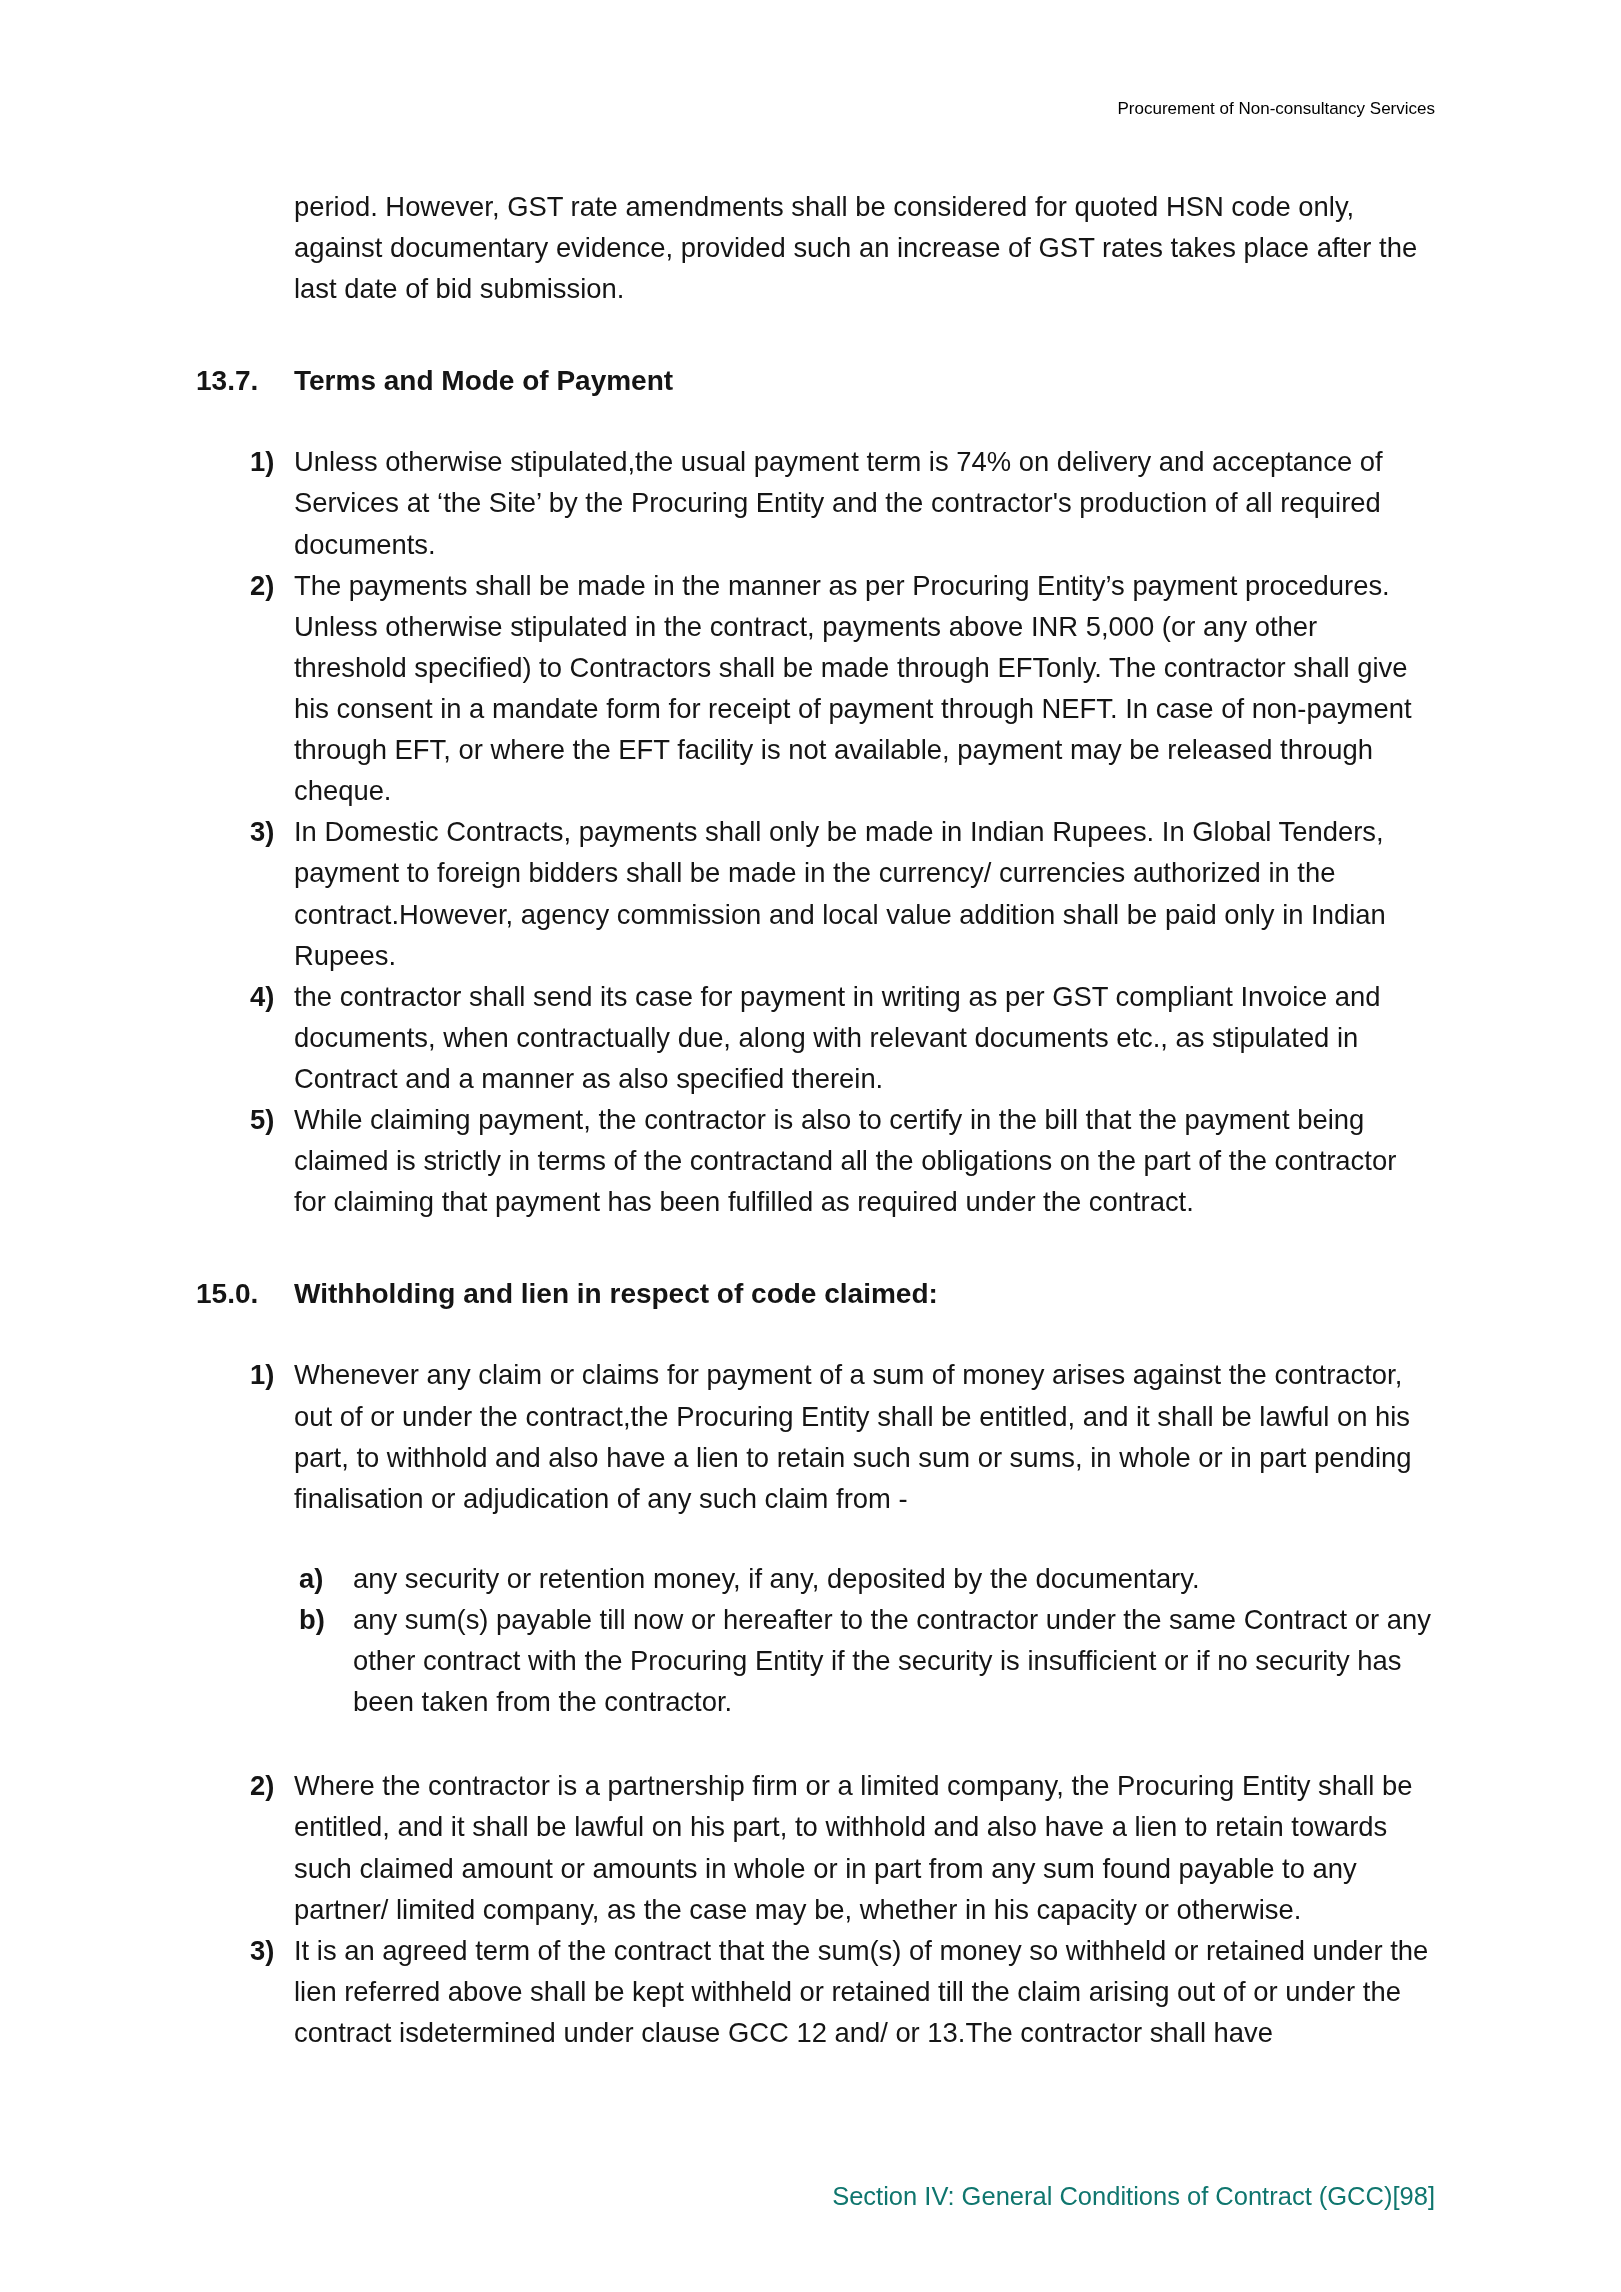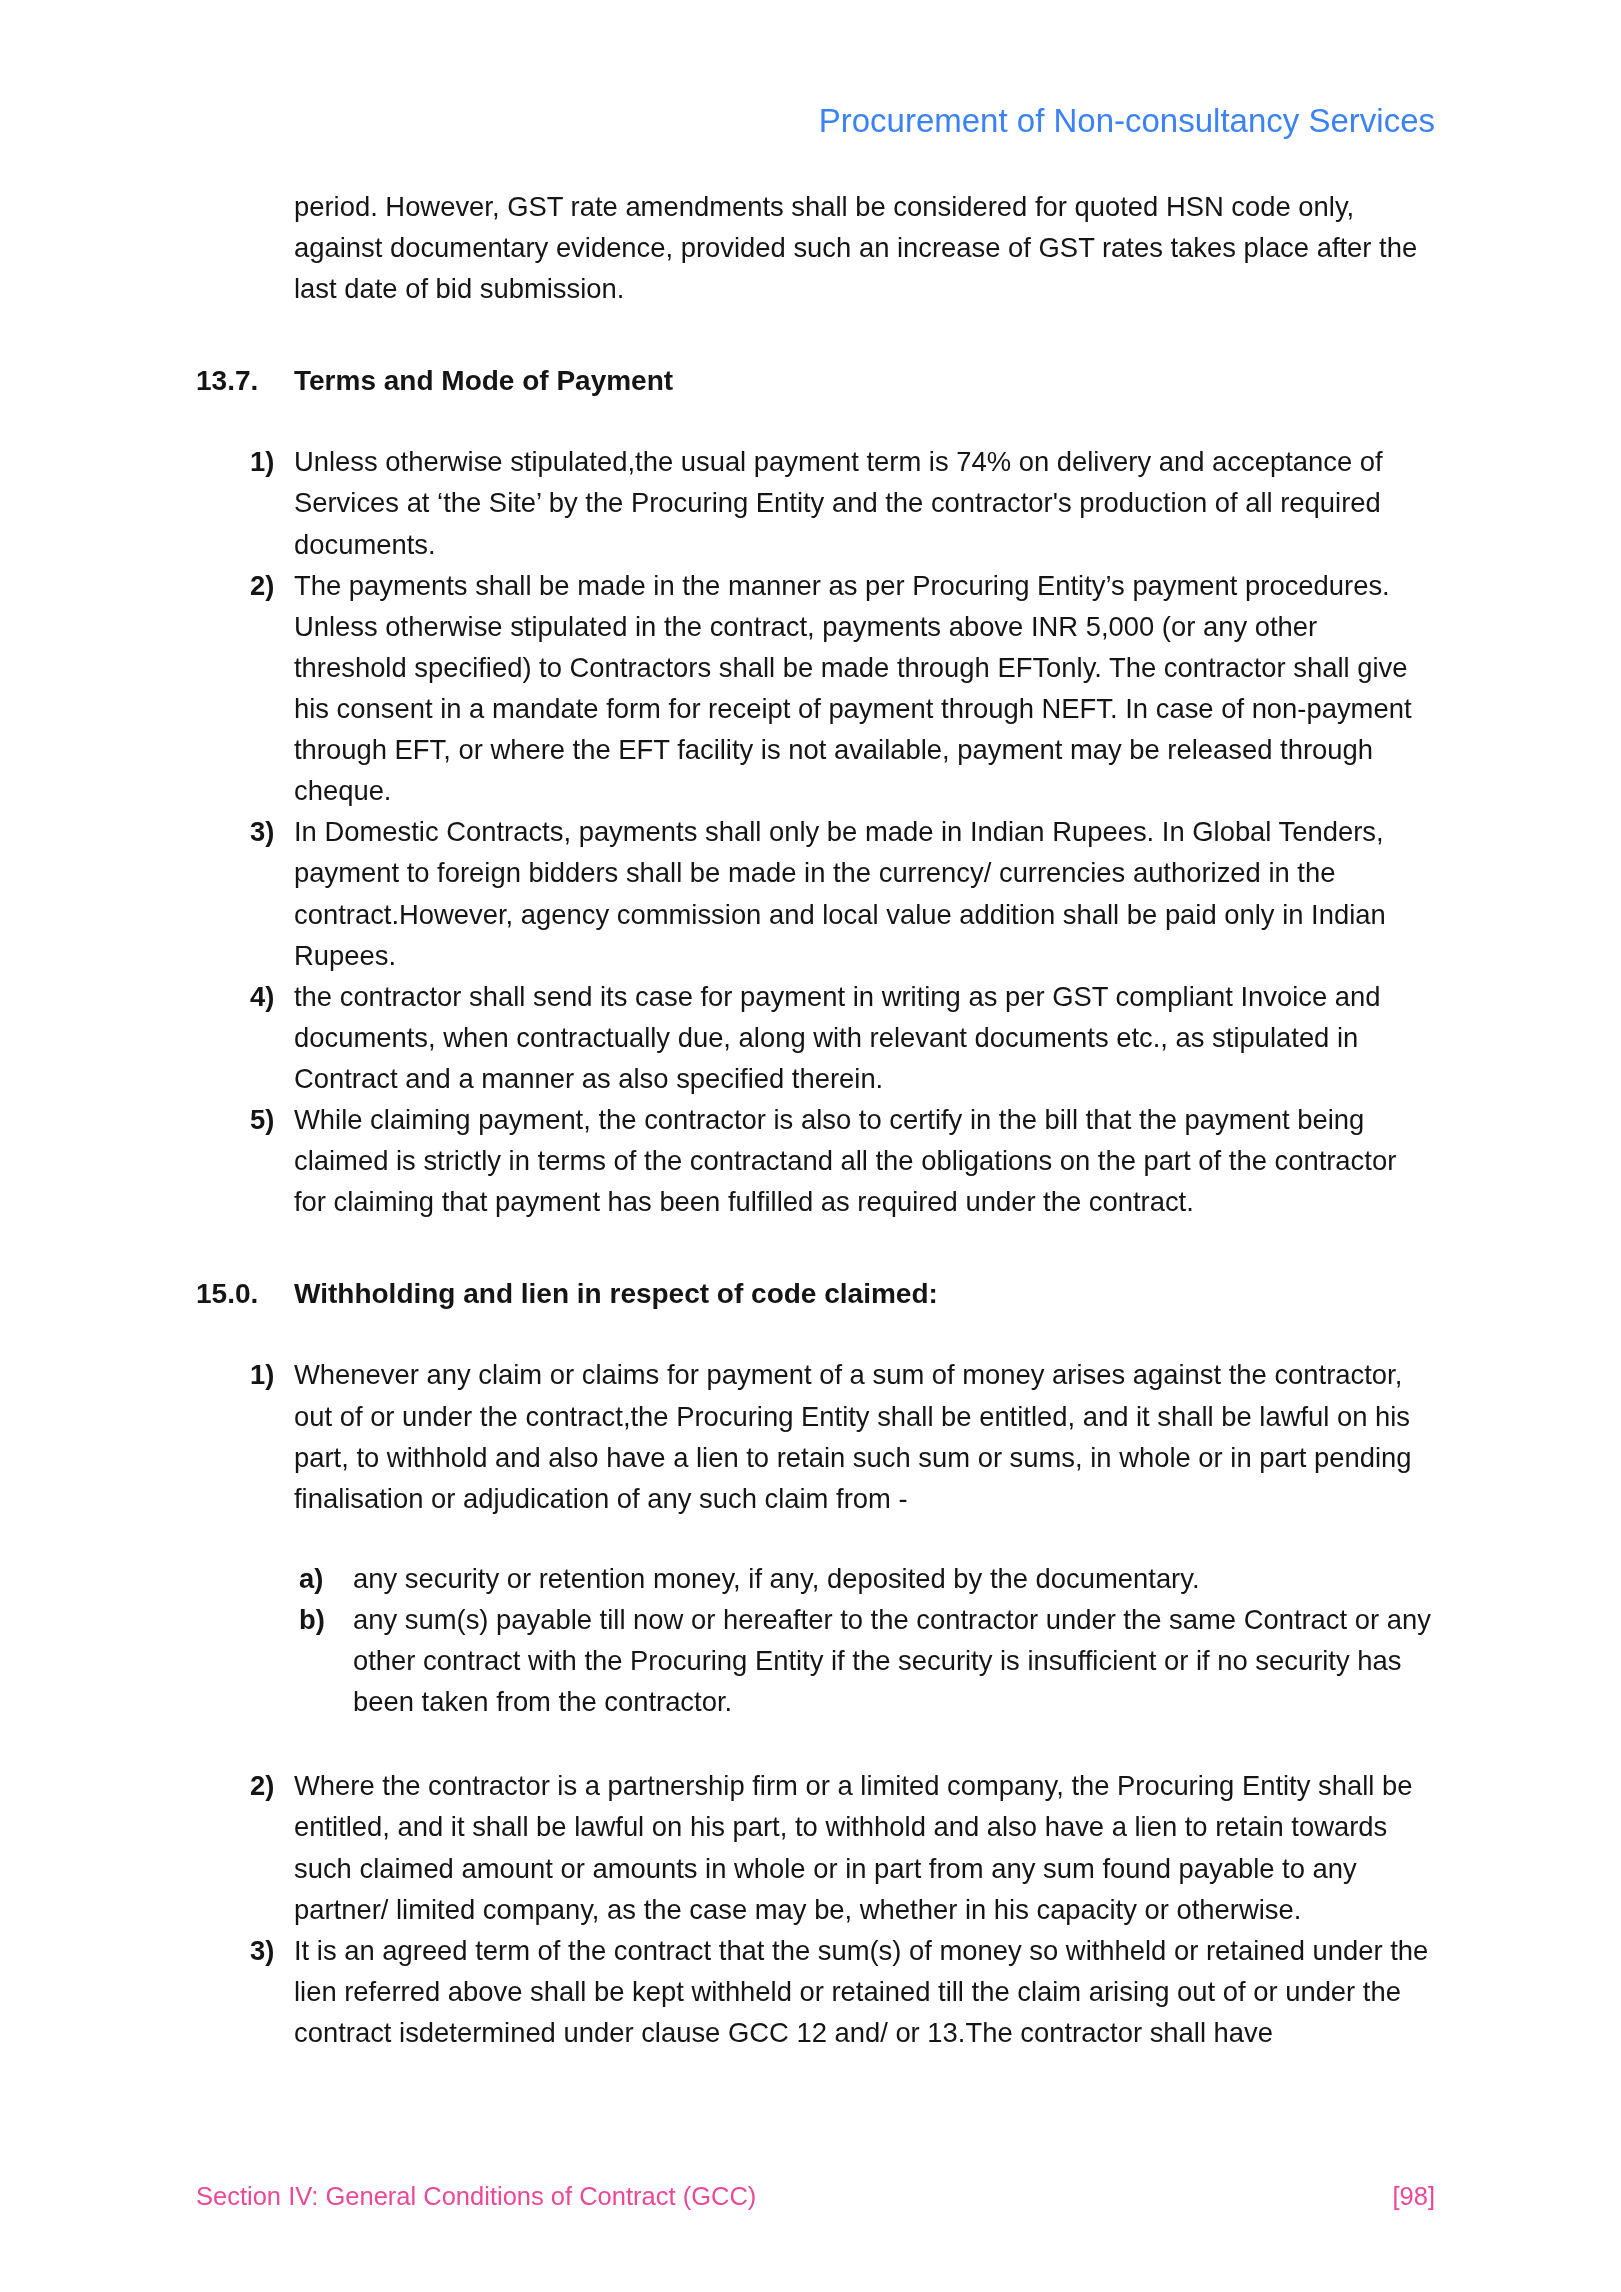--- a/index.html
+++ b/index.html
@@ -18,22 +18,22 @@
     line-height: 1.5;
     overflow: hidden;
     margin: 0 auto;
   }
   .header {
     position: absolute;
     top: 96px;
     left: 196px;
     right: 186px;
     text-align: right;
-    font-size: 33px;
-    color: #3b82f6;
+    font-size: 17px;
+    color: #000000;
   }
   .content {
     position: absolute;
     top: 186px;
     left: 196px;
     right: 186px;
   }
   .intro {
     margin: 0 0 11px 98px;
   }
@@ -75,23 +75,23 @@
   }
   .subitem .text {
     flex: 1;
   }
   .footer {
     position: absolute;
     bottom: 78px;
     left: 196px;
     right: 186px;
     display: flex;
-    justify-content: space-between;
+    justify-content: flex-end;
     font-size: 25.5px;
-    color: #ec4899;
+    color: #0f766e;
   }
 </style>
 </head>
 <body>
 
 <div class="page">
 
   <div class="header">
     <span>Procurement of Non-consultancy Services</span>
   </div>

